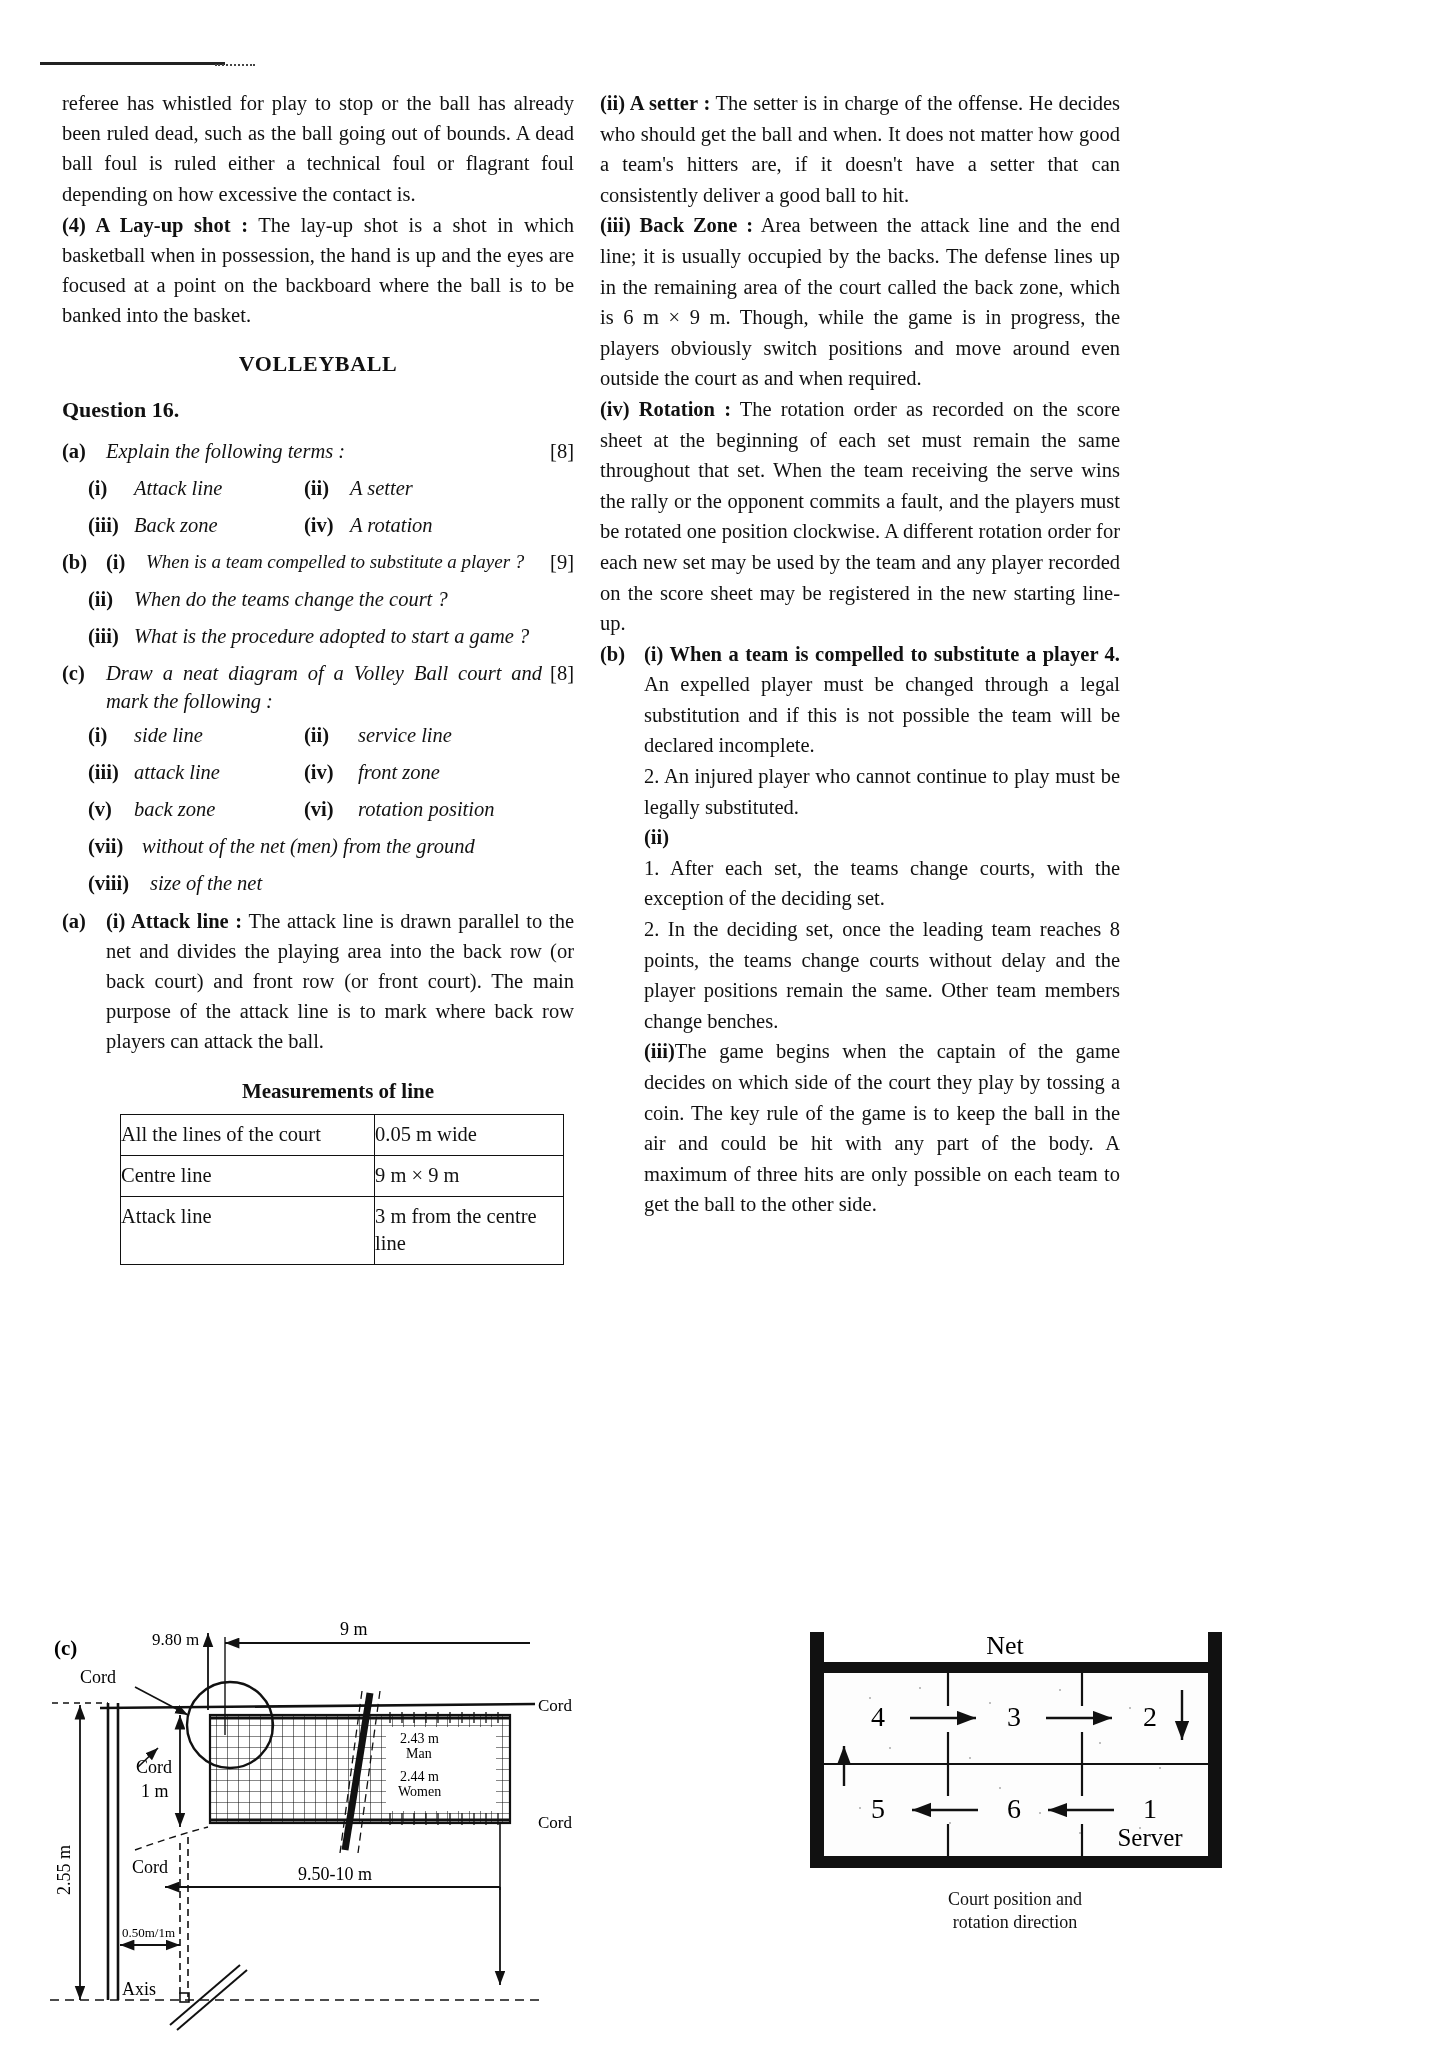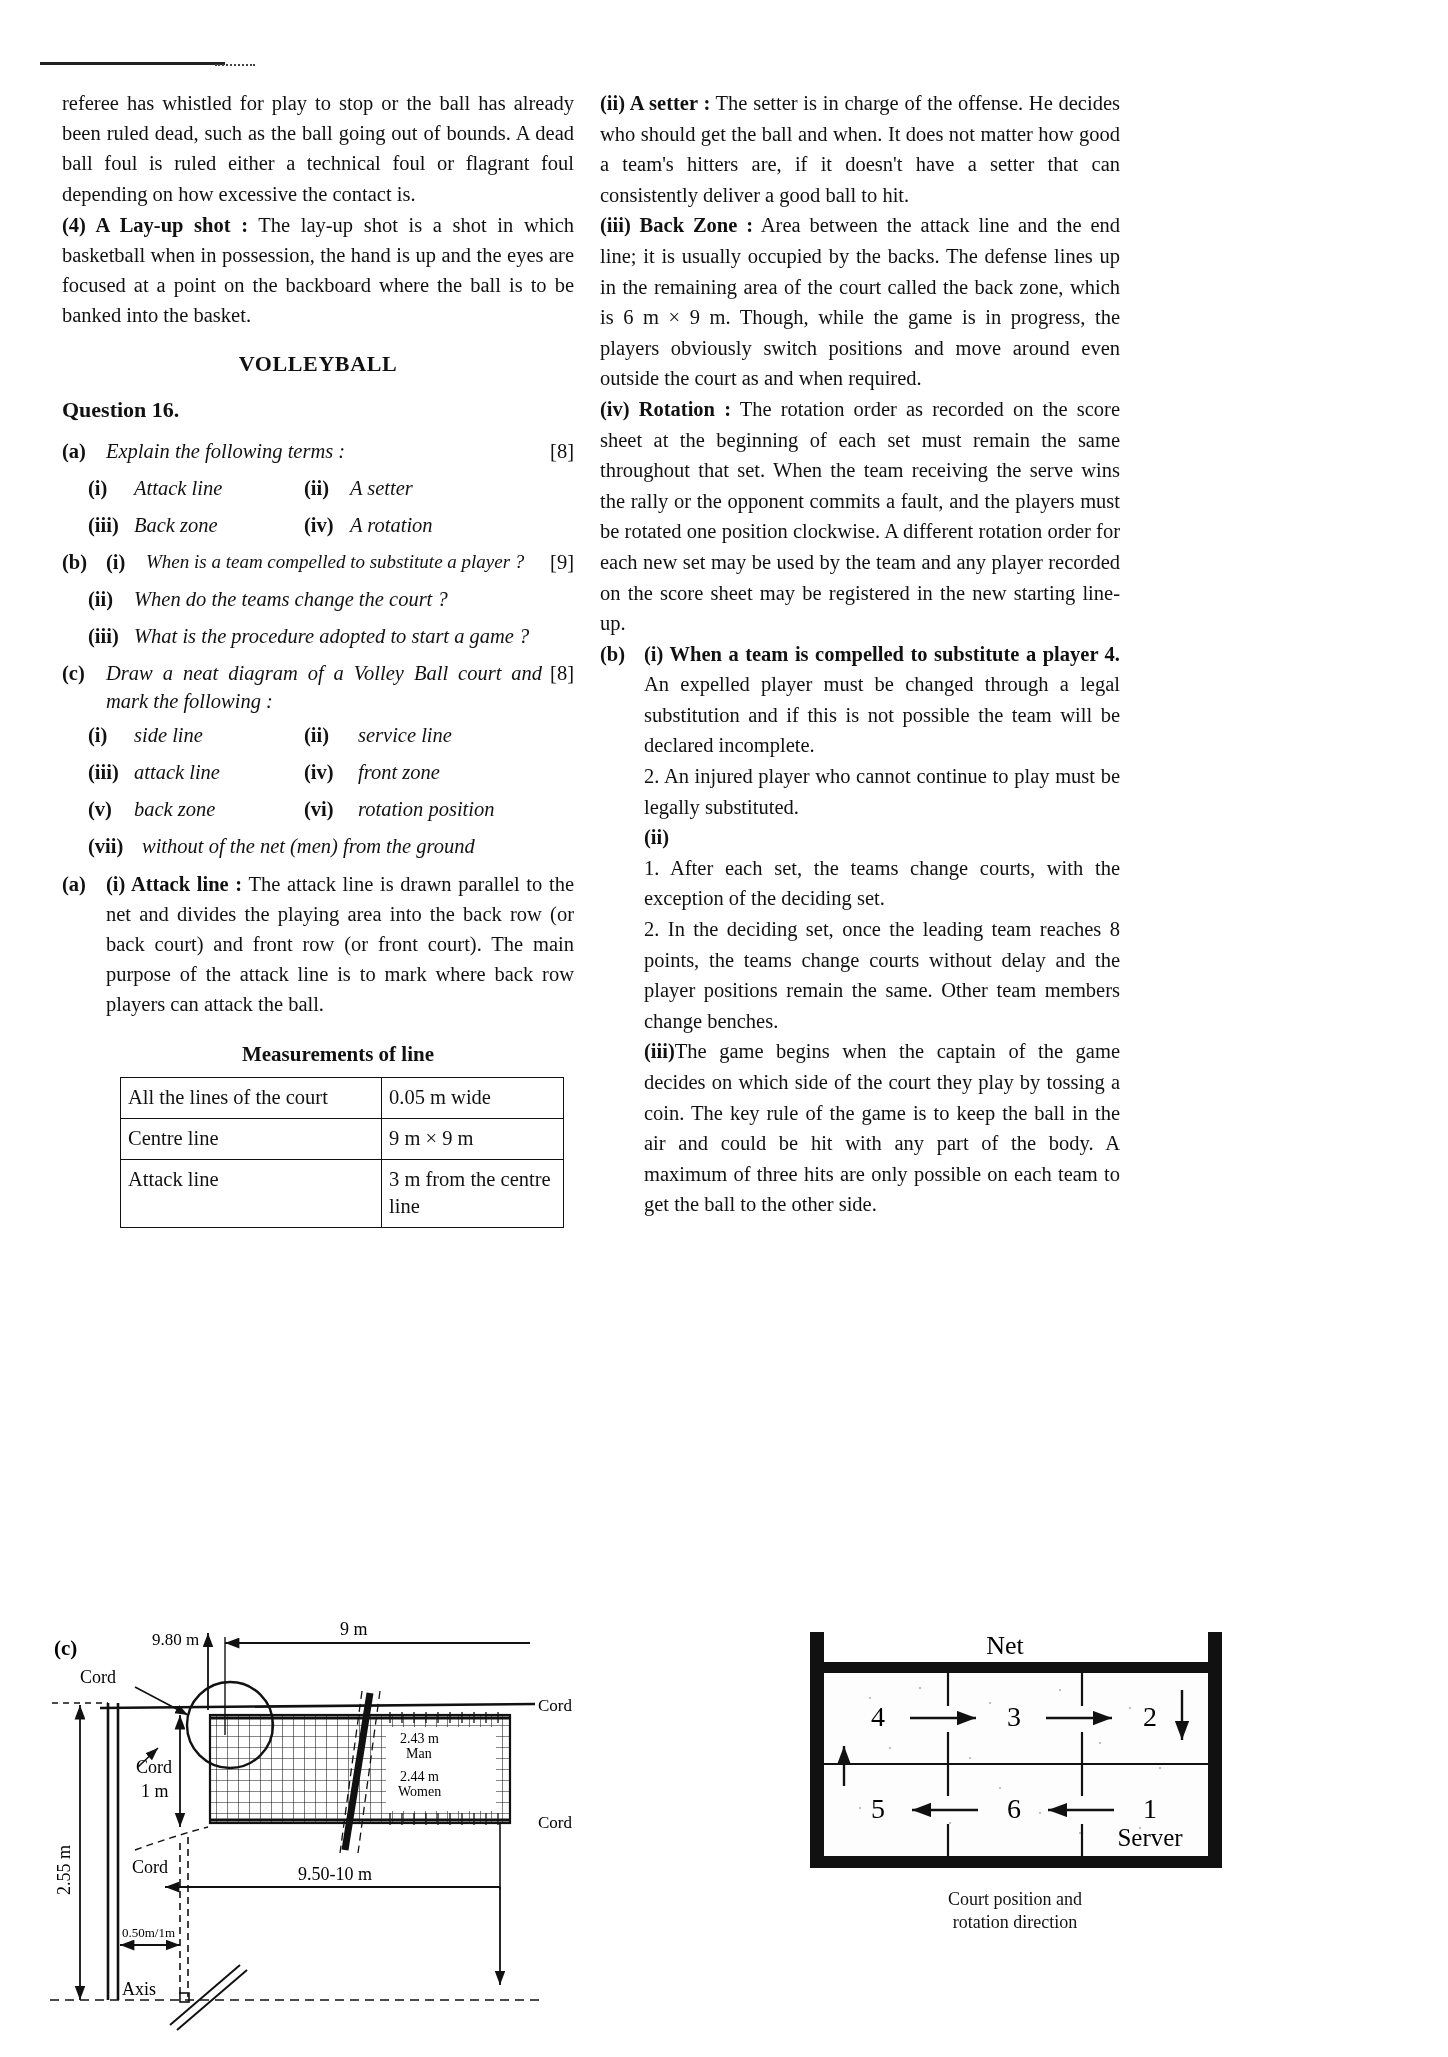--- a/index.html
+++ b/index.html
@@ -111,21 +111,21 @@
     font-weight:bold;font-size:21px;text-align:center;margin:22px 0 10px 40px;
   }
   table.meas{
     border-collapse:collapse;
     margin-left:58px;
     width:444px;
     font-size:20.5px;
   }
   table.meas td{
     border:1.6px solid #111;
-    padding:6px 9px 7px 7px;
+    padding:6px 9px 7px 0;
     vertical-align:top;
     line-height:27px;
   }
   table.meas td.c1{width:244px;}
 
   
   .diagram-left{
     position:absolute;left:40px;top:1615px;width:540px;height:430px;
   }
   .diagram-right{
@@ -238,20 +238,24 @@
           <span class="rtxt">back zone</span>
         </div>
         <div class="ti-right">
           <span class="rn-w">(vi)</span>
           <span class="rtxt">rotation position</span>
         </div>
       </div>
       <div class="sub-row">
         <span class="sub-n" style="width:54px;flex:0 0 54px">(vii)</span>
         <span class="sub-t">without of the net (men) from the ground</span>
+      </div>
+      <div class="sub-row">
+        <span class="sub-n" style="width:62px;flex:0 0 62px">(viii)</span>
+        <span class="sub-t">size of the net</span>
       </div>
 
 
       <div class="ans-row">
         <div class="ans-label">(a)</div>
         <div class="ans-body">
           <b>(i)  Attack line :</b><span> The attack line is drawn parallel to the net and divides the playing area into the back row (or back court) and front row (or front court). The main purpose of the attack line is to mark where back row players can attack the ball.</span>
         </div>
       </div>
 

